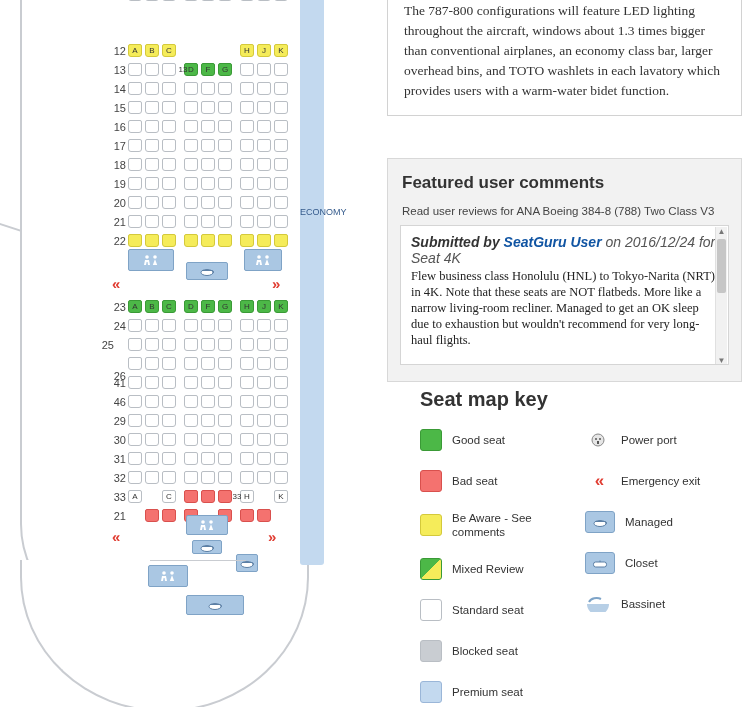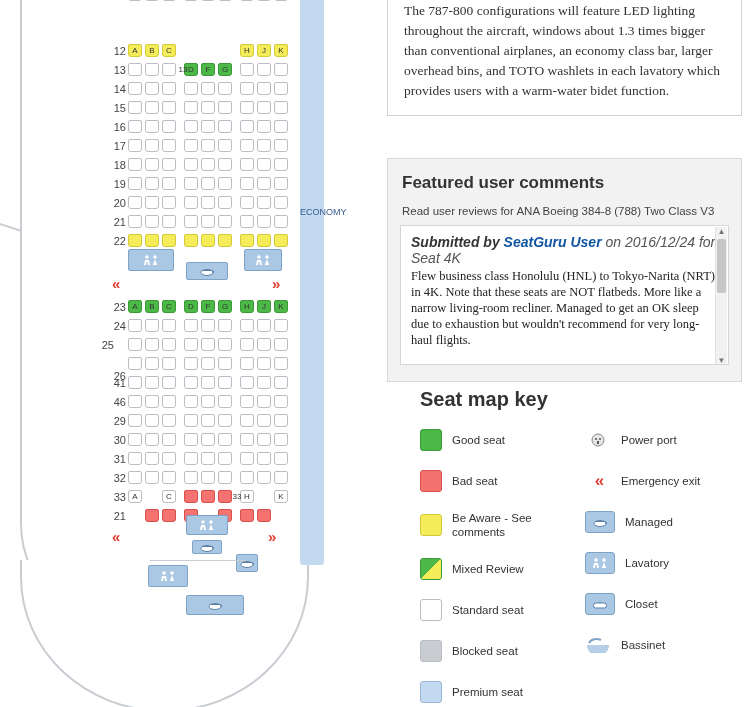--- a/index.html
+++ b/index.html
@@ -584,31 +584,20 @@
               <svg width="16" height="11" viewBox="0 0 16 11">
                 <ellipse cx="8" cy="6.5" rx="6" ry="3" fill="#fff" stroke="#5b7fa5"></ellipse>
                 <path d="M13 4.5c2 0 2 3 0 3" fill="none" stroke="#5b7fa5"></path>
                 <path d="M3 4.5h10" stroke="#5b7fa5" fill="none"></path>
               </svg>
             </div>
             <div class="key-label">Managed</div>
           </div>
           <div class="key-item">
             <div class="key-swatch sw-icon" style="width: 30px;">
-              <svg width="18" height="13" viewBox="0 0 18 13">
-                <circle cx="5" cy="3" r="1.8" fill="#fff"></circle>
-                <path d="M3 6h4l1 5H6l-.4-3h-1L4 11H2z" fill="#fff"></path>
-                <circle cx="13" cy="3" r="1.8" fill="#fff"></circle>
-                <path d="M13 5.2 10.8 11h4.4z" fill="#fff"></path>
-              </svg>
-            </div>
-            <div class="key-label">Lavatory</div>
-          </div>
-          <div class="key-item">
-            <div class="key-swatch sw-icon" style="width: 30px;">
               <svg width="16" height="11" viewBox="0 0 16 11">
                 <rect x="1.5" y="4" width="13" height="5" rx="2.2" fill="#fff" stroke="#5b7fa5"></rect>
                 <path d="M8 4V2.5" stroke="#5b7fa5" fill="none"></path>
               </svg>
             </div>
             <div class="key-label">Closet</div>
           </div>
           <div class="key-item">
             <div class="key-swatch sw-plain" style="width: 26px;">
               <svg width="26" height="16" viewBox="0 0 26 16">

